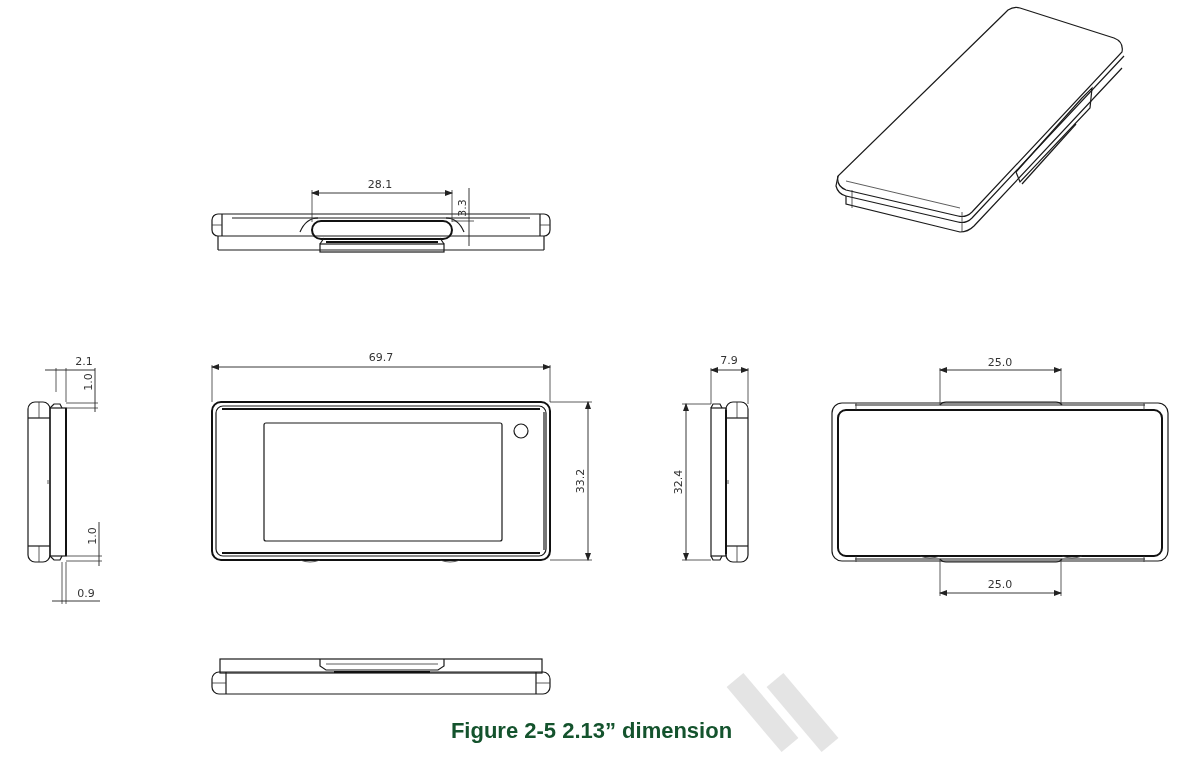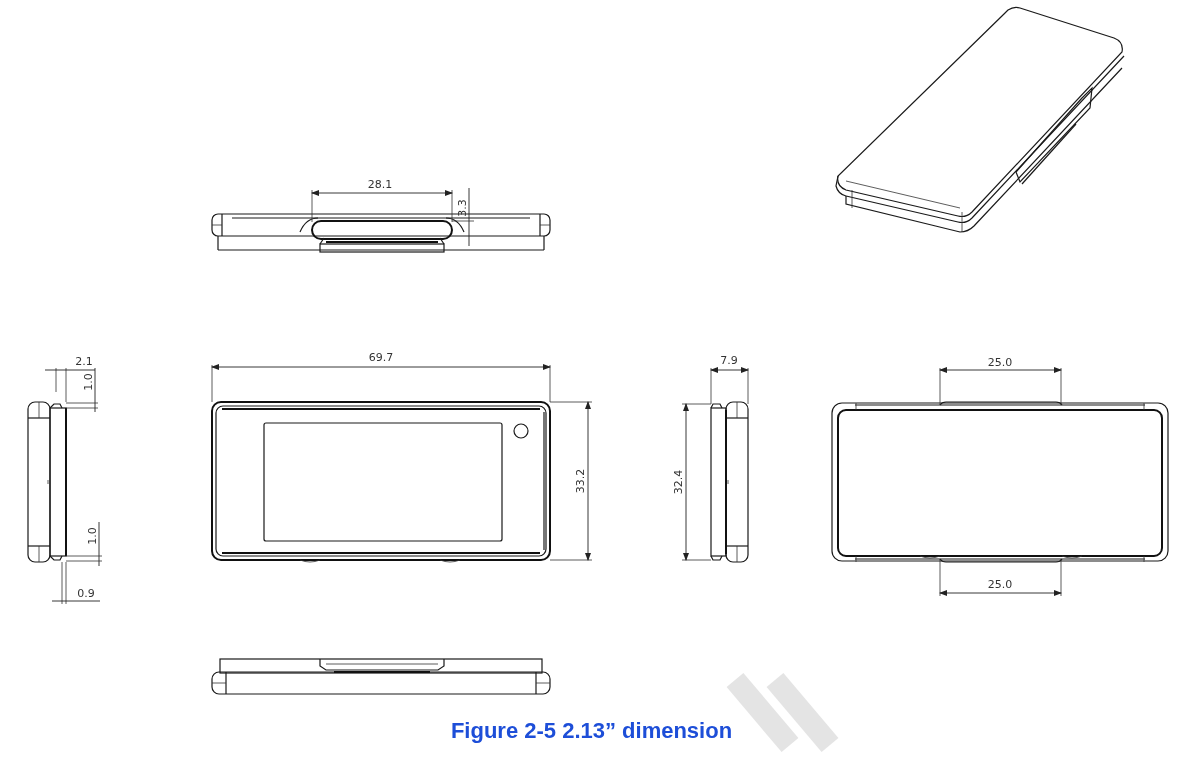--- a/index.html
+++ b/index.html
@@ -5,21 +5,21 @@
     html, body { margin: 0; padding: 0; background: #ffffff; }
     body { width: 1183px; height: 757px; position: relative; overflow: hidden; font-family: "DejaVu Sans", sans-serif; }
     #drawing { position: absolute; left: 0; top: 0; width: 1183px; height: 757px; }
     .ln { fill: none; stroke: #1a1a1a; stroke-width: 1.2; }
     .thk { fill: none; stroke: #111; stroke-width: 2; }
     .thn { fill: none; stroke: #333; stroke-width: 0.8; }
     .dim { fill: none; stroke: #222; stroke-width: 0.9; }
     .dimtxt { font-family: "DejaVu Sans", sans-serif; font-size: 11px; fill: #333; }
     .watermark { fill: none; stroke: #e4e4e4; stroke-width: 22; stroke-linecap: butt; }
     #caption { position: absolute; left: 0; width: 1183px; top: 718px; text-align: center;
-      font-family: "Liberation Sans", sans-serif; font-weight: bold; font-size: 22px; color: #1d4ed8; }
+      font-family: "Liberation Sans", sans-serif; font-weight: bold; font-size: 22px; color: #14532d; }
   </style>
 </head>
 <body>
 
 <svg id="drawing" viewBox="0 0 1183 757" xmlns="http://www.w3.org/2000/svg">
   <defs>
     <marker id="arr" markerWidth="8" markerHeight="6" refX="7" refY="3" orient="auto-start-reverse" markerUnits="userSpaceOnUse">
       <path d="M0,0 L8,3 L0,6 z" fill="#222"></path>
     </marker>
   </defs>

